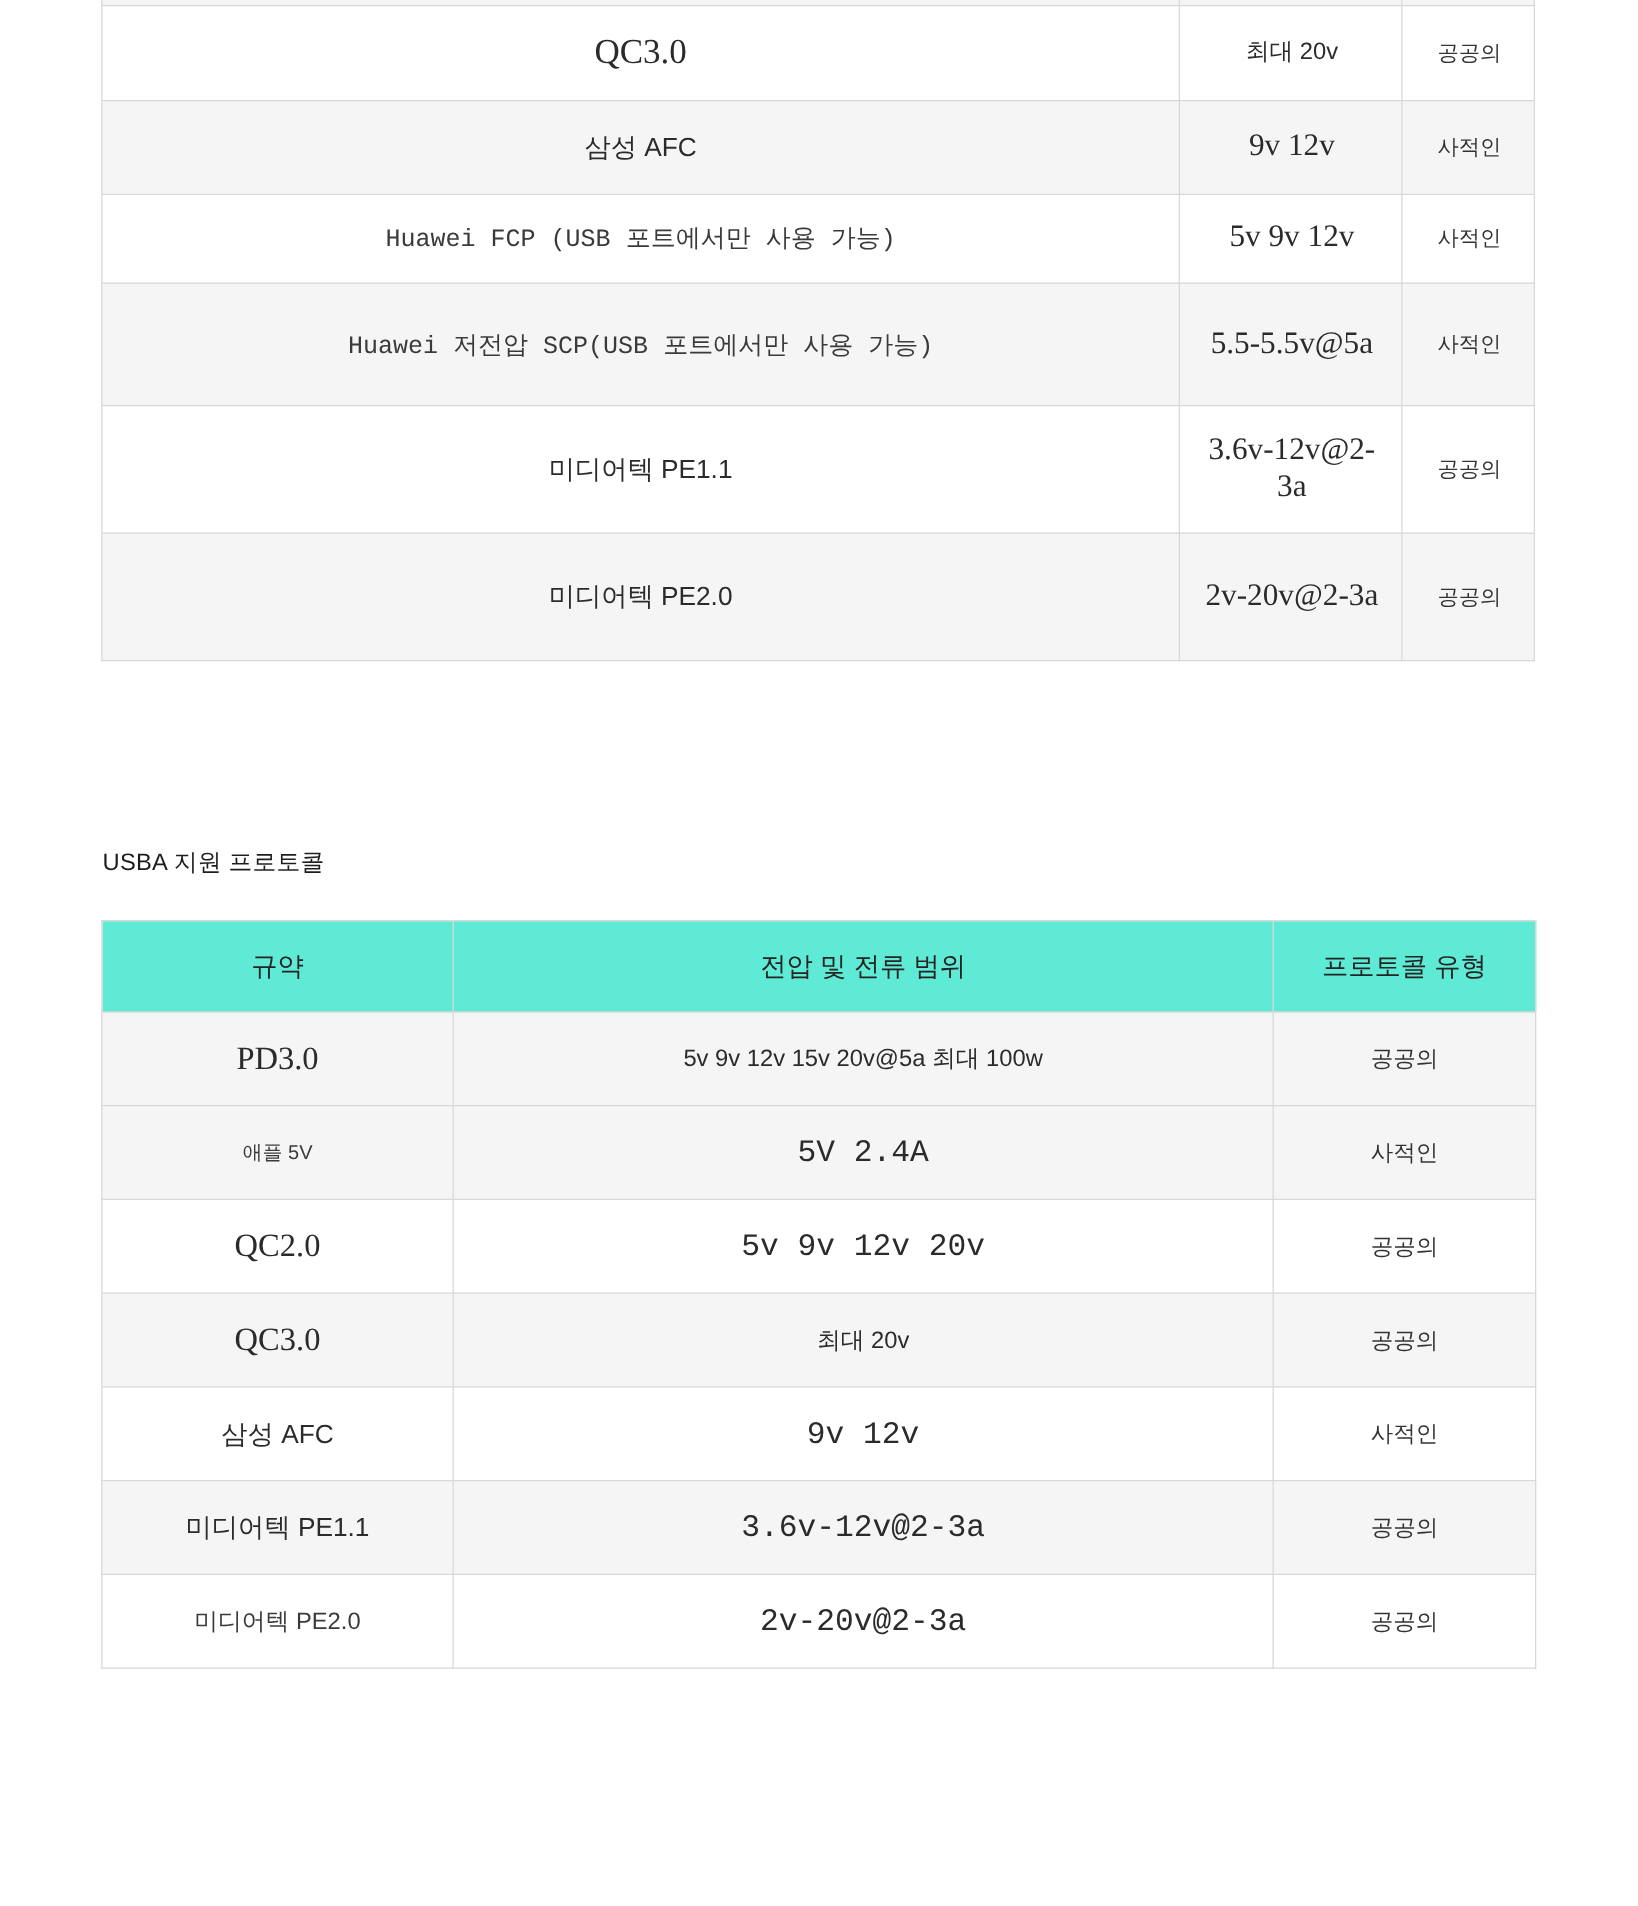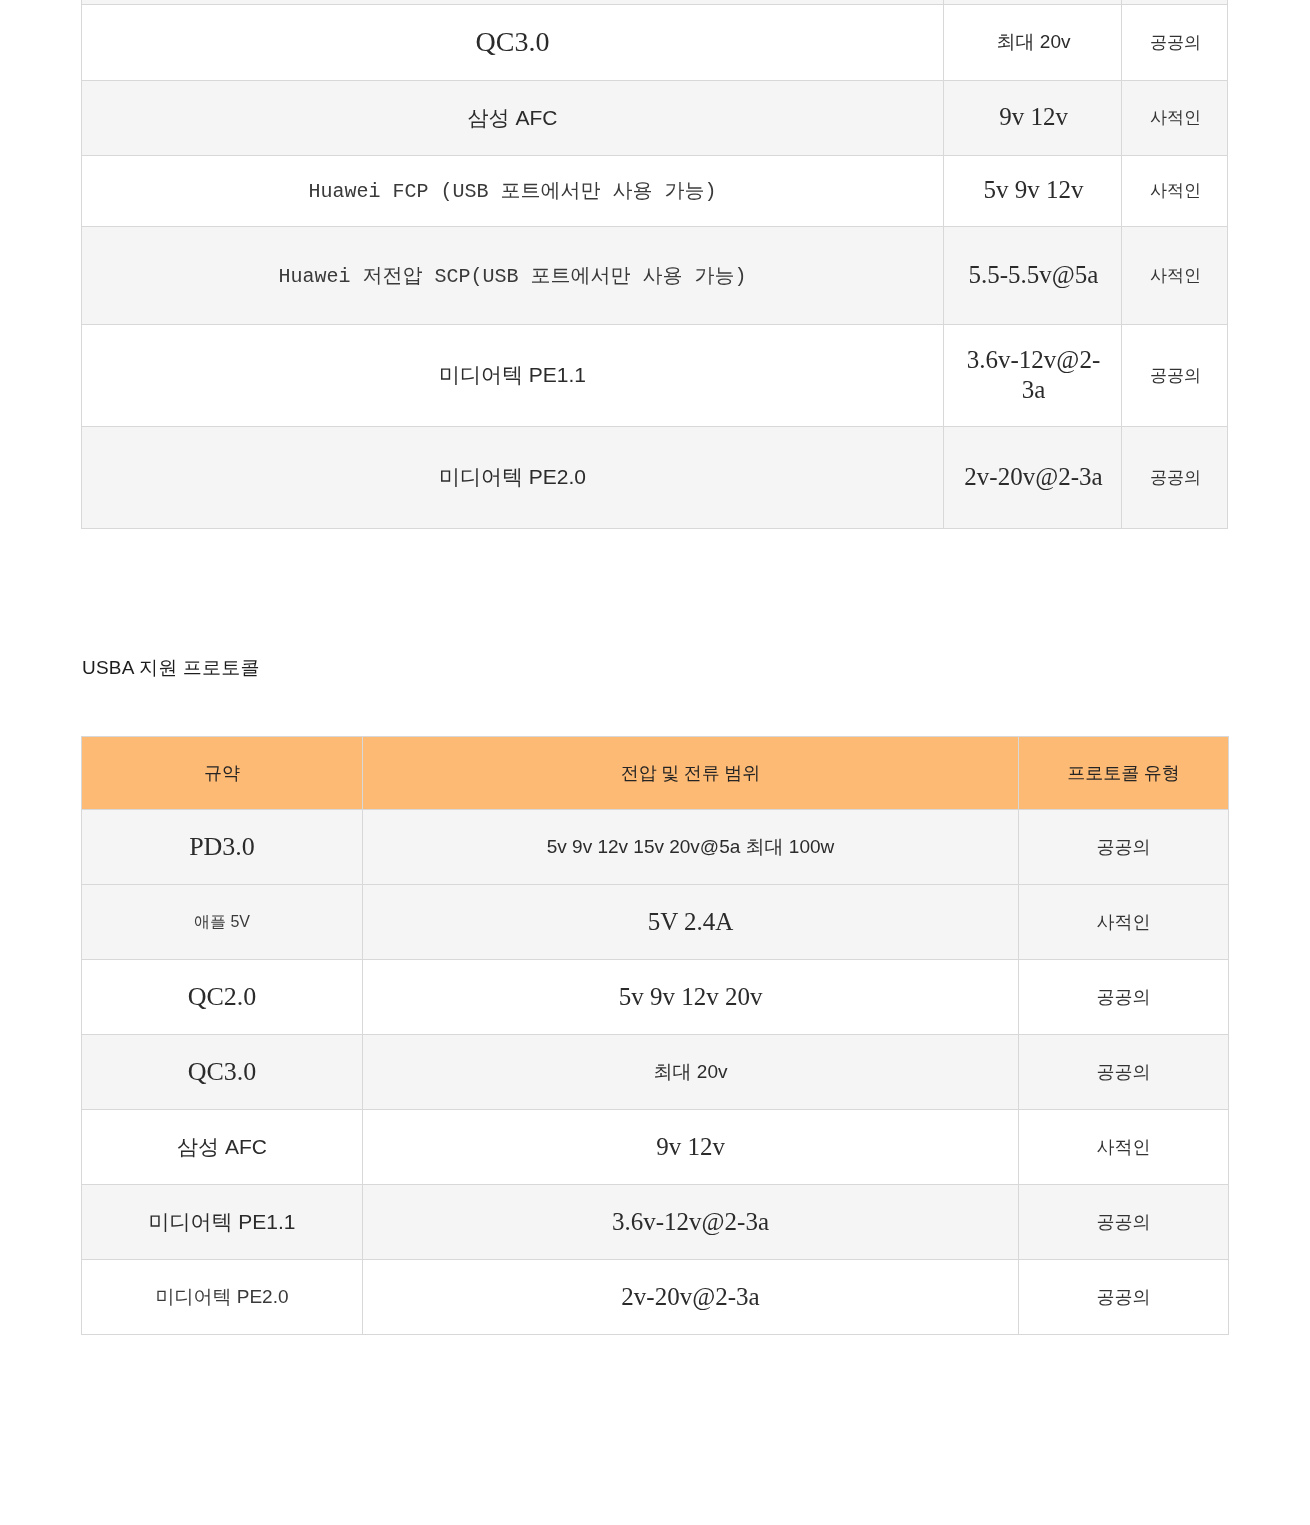--- a/index.html
+++ b/index.html
@@ -93,20 +93,21 @@
   #table-one tr.r-d td { height: 97px; }
   #table-one tr.r-e td { height: 101px; }
   #table-one tr.r-f td { height: 101px; }
 
   
   .caption {
     position: absolute;
     font-size: 19px;
     color: #1d1d1d;
     letter-spacing: 0.2px;
+    margin-top: 22px;
   }
   #caption-usba { left: 82px; top: 655px; }
   #caption-usbc { left: 82px; top: 1538px; }
 
   
   #table-two-wrap {
     position: absolute;
     left: 81px;
     top: 736px;
     width: 1147px;
@@ -116,24 +117,23 @@
   }
   #table-two col.c1 { width: 281px; }
   #table-two col.c2 { width: 656px; }
   #table-two col.c3 { width: 210px; }
 
   #table-two td, #table-two th {
     padding: 0 18px;
   }
   #table-two thead th {
     height: 72px;
-    font-size: 18px;
+    font-size: 21px;
     color: #242424;
-    background: #fdba74;
-    font-family: Liberation Serif, serif;
+    background: #5eead4;
   }
   #table-two td {
     height: 74px;
   }
   #table-two td.name {
     font-size: 21px;
   }
   #table-two td.name.small {
     font-size: 16px;
     color: #3a3a3a;
@@ -141,21 +141,21 @@
   #table-two td.name.serif {
     font-family: "Liberation Serif", serif;
     font-size: 26px;
   }
   #table-two td.range {
     font-size: 19px;
     color: #2b2b2b;
     margin-left: 22px;
   }
   #table-two td.range.serif {
-    font-family: Liberation Serif, serif;
+    font-family: Liberation Mono, monospace;
     font-size: 25px;
   }
   #table-two td.type {
     font-size: 18px;
     color: #333333;
   }
 </style>
 </head>
 <body>
 

